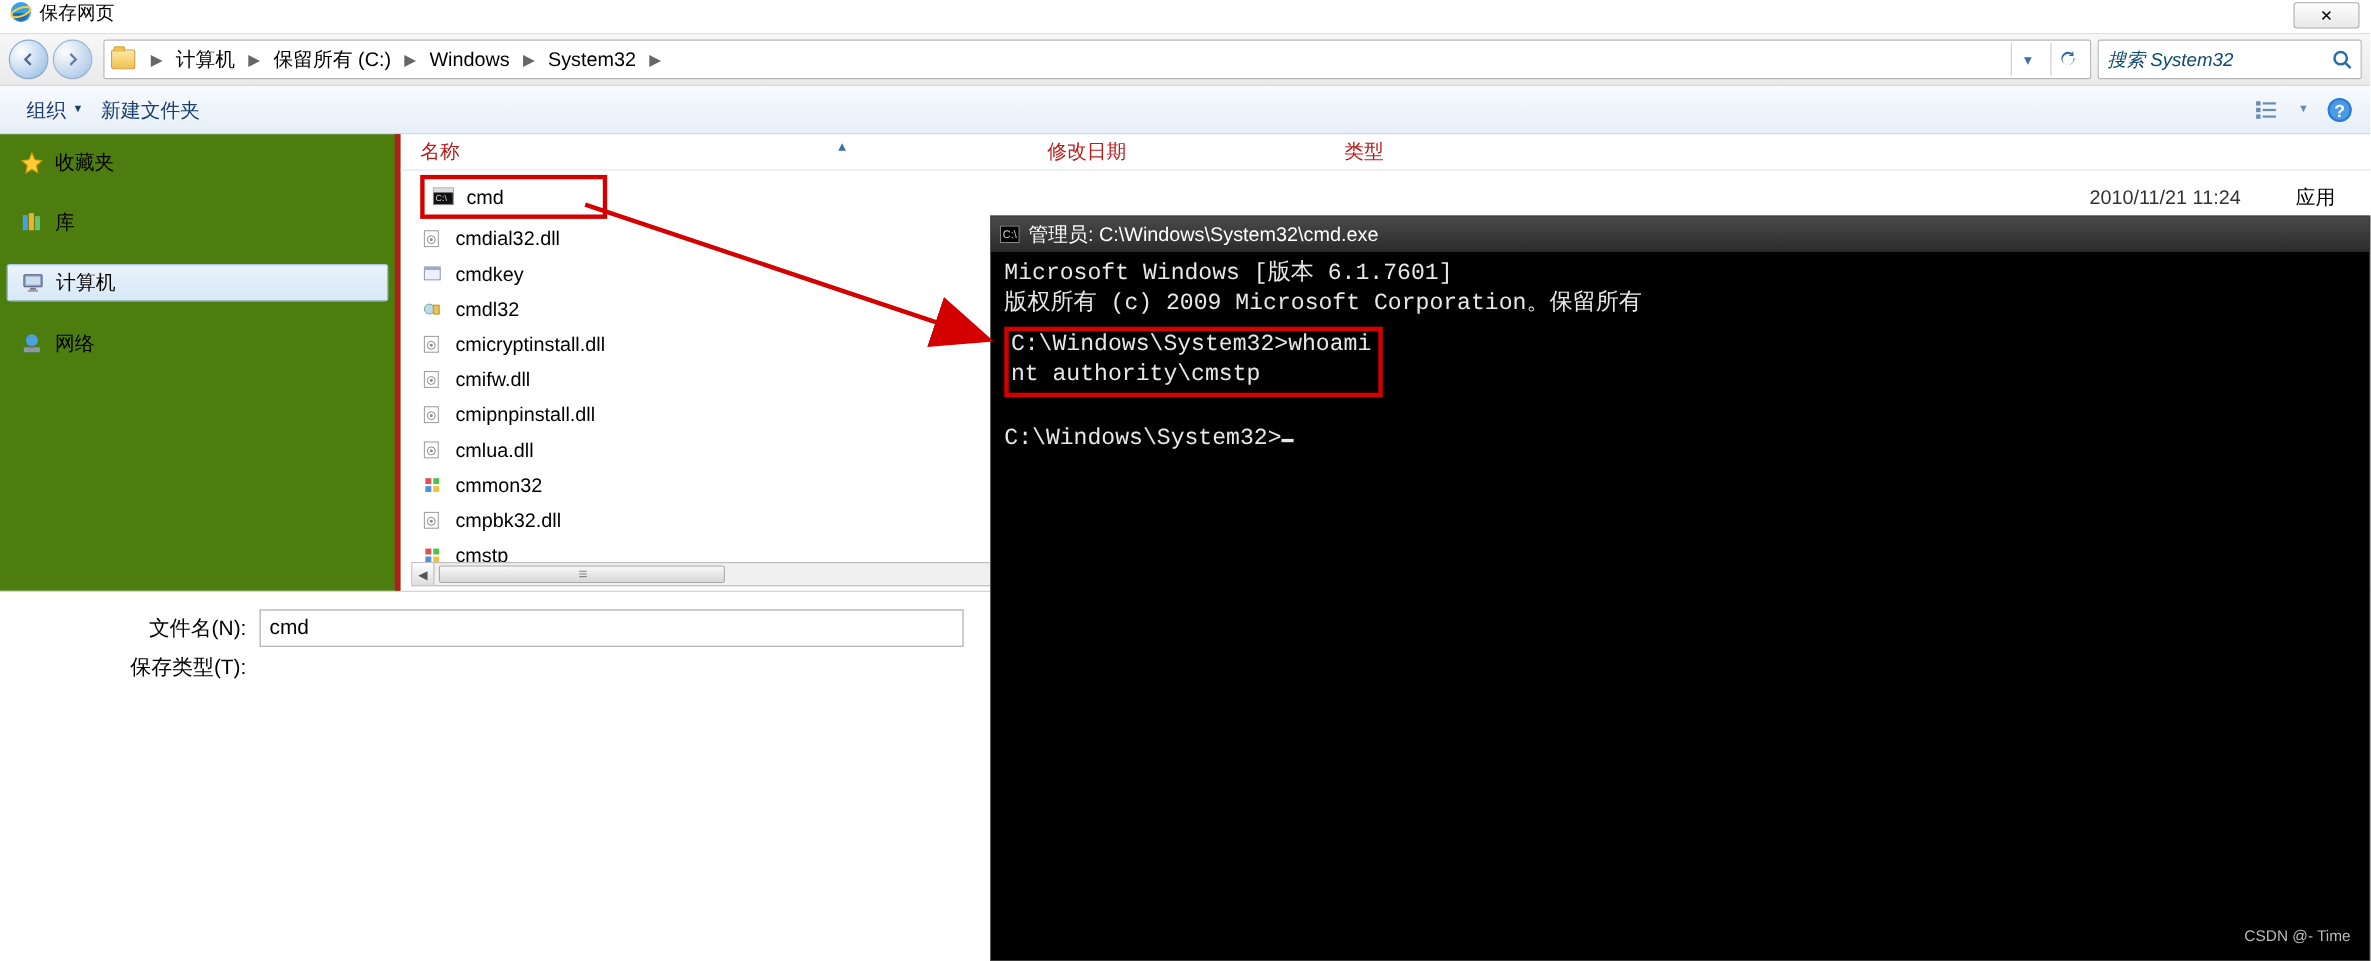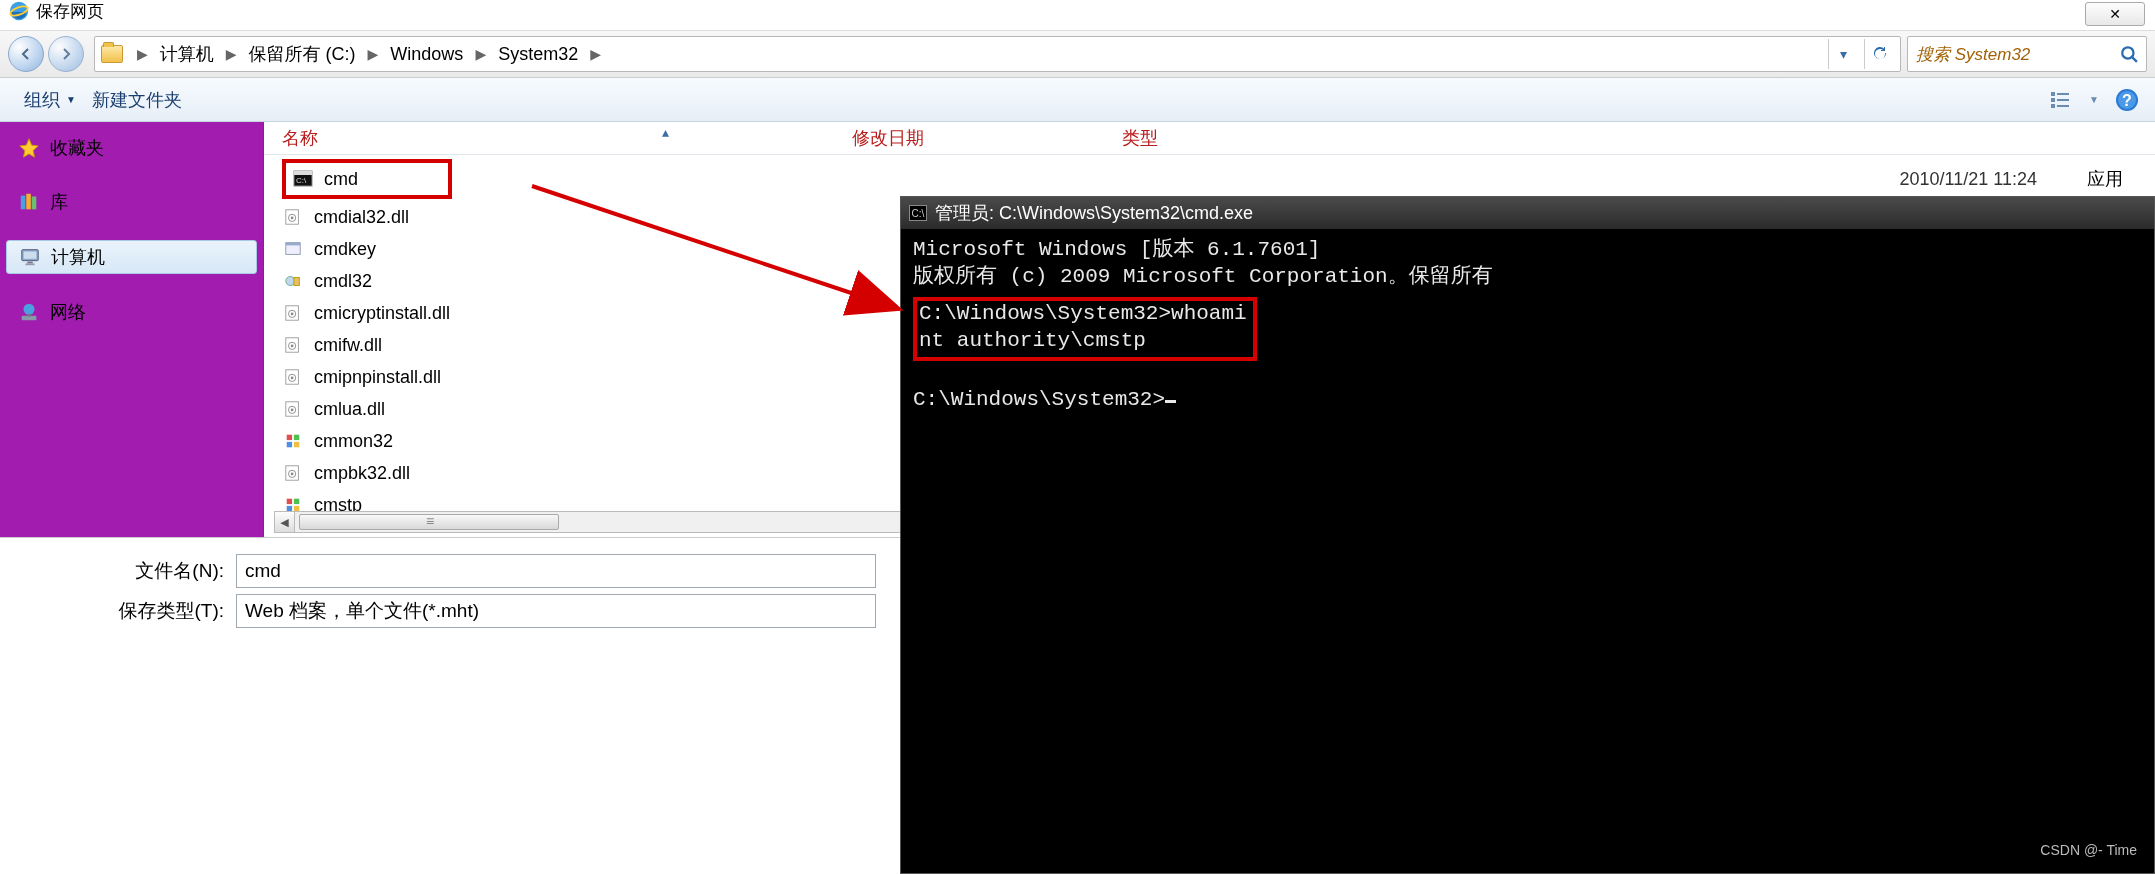--- a/index.html
+++ b/index.html
@@ -16,33 +16,33 @@
 .nav-btn { width: 36px; height: 36px; border-radius: 50%; background: radial-gradient(circle at 30% 30%, #fff, #bcd4ee 60%, #8fb3dc); border: 1px solid #8aa8cc; margin-right: 4px; display: flex; align-items: center; justify-content: center; color: #4a6a8f; font-size: 18px; }
 .nav-btn svg { width: 16px; height: 16px; }
 .address { flex: 1; height: 36px; border: 1px solid #b8b8b8; background: #fff; display: flex; align-items: center; padding: 0 6px; border-radius: 2px; margin: 0 6px; }
 .folder-icon { width: 22px; height: 18px; background: linear-gradient(#ffe9a8,#f0c14b); border: 1px solid #cc9933; border-radius: 2px; margin-right: 8px; position: relative; }
 .folder-icon::before { content:""; position:absolute; top:-4px; left:1px; width:9px; height:4px; background:#f0c14b; border:1px solid #cc9933; border-bottom:none; border-radius:2px 2px 0 0;}
 .breadcrumb { display: flex; align-items: center; gap: 2px; font-size: 18px; }
 .bc-sep { color: #666; padding: 0 6px; font-size: 14px; }
 .bc-item { padding: 2px 4px; }
 .addr-drop { margin-left: auto; display:flex; align-items:center; gap:6px; }
 .addr-btn { width: 30px; height: 30px; border-left: 1px solid #ccc; display:flex; align-items:center; justify-content:center; color:#3a6ea5; }
-.search-box { width: 240px; height: 36px; border: 1px solid #b8b8b8; background: #fff; display: flex; align-items: center; padding: 0 8px; border-radius: 2px; color: #a16207; font-style: italic; font-size: 17px; }
+.search-box { width: 240px; height: 36px; border: 1px solid #b8b8b8; background: #fff; display: flex; align-items: center; padding: 0 8px; border-radius: 2px; color: #0c4a6e; font-style: italic; font-size: 17px; }
 .search-box .mag { margin-left: auto; color: #3a6ea5; font-style: normal; }
 
 
 .toolbar { display: flex; align-items: center; padding: 6px 16px; height: 44px; background: linear-gradient(#f7fbff,#e6eef7); border-bottom: 1px solid #c8d4e0; }
 .tool-item { font-size: 18px; color: #1a3e6e; padding: 4px 8px; display:flex; align-items:center; }
 .tool-item .drop { font-size: 10px; margin-left: 6px; }
 .toolbar-right { margin-left: auto; display:flex; align-items:center; gap: 16px; }
 .view-icon svg, .help-icon svg { width: 24px; height: 24px; }
 
 
 .main { display: flex; height: 416px; border-bottom: 1px solid #ccc; }
-.sidebar { width: 264px; border-right: 1px solid #b91c1c; padding: 8px 0; background: #a21caf; }
+.sidebar { width: 364px; border-right: 5px solid #b91c1c; padding: 8px 0; background: #4d7c0f; }
 .sidebar-item { display: flex; align-items: center; padding: 6px 18px; font-size: 18px; gap: 10px; }
 .sidebar-item.selected { background: linear-gradient(#eaf3fb,#d7e8f7); border: 1px solid #a8c8e4; border-radius: 3px; margin: 2px 6px; padding: 4px 12px; }
 .sidebar-item .si-icon { width: 22px; height: 22px; display:flex; align-items:center; justify-content:center; }
 
 .content { flex: 1; display:flex; flex-direction:column; }
 .col-headers { display:flex; padding: 4px 0 4px 18px; border-bottom: 1px solid #e0e6ec; font-size: 18px; color:#b91c1c; position: relative; }
 .col-name { width: 570px; position:relative; }
 .col-name::after { content:"▴"; color:#3a6ea5; position:absolute; left: 380px; top: -2px; font-size: 14px; }
 .col-date { width: 270px; }
 .col-type { }
@@ -357,23 +357,20 @@
 
 <div class="save-form">
   <div class="form-row">
     <div class="form-label">文件名(N):</div>
     <div class="form-input">
         <span>cmd</span>
       </div>
   </div>
   <div class="form-row">
     <div class="form-label">保存类型(T):</div>
-    <div class="form-input">
-        <span>Web 档案，单个文件(*.mht)</span>
-      </div>
   </div>
 </div>
 
 <div class="cmd-window">
   <div class="cmd-title">
     <span class="cmd-icon">C:\</span>
     <span>管理员: C:\Windows\System32\cmd.exe</span>
   </div>
   <div class="cmd-body"><span>Microsoft Windows [版本 6.1.7601]</span>
 <span>版权所有 (c) 2009 Microsoft Corporation。保留所有</span>

